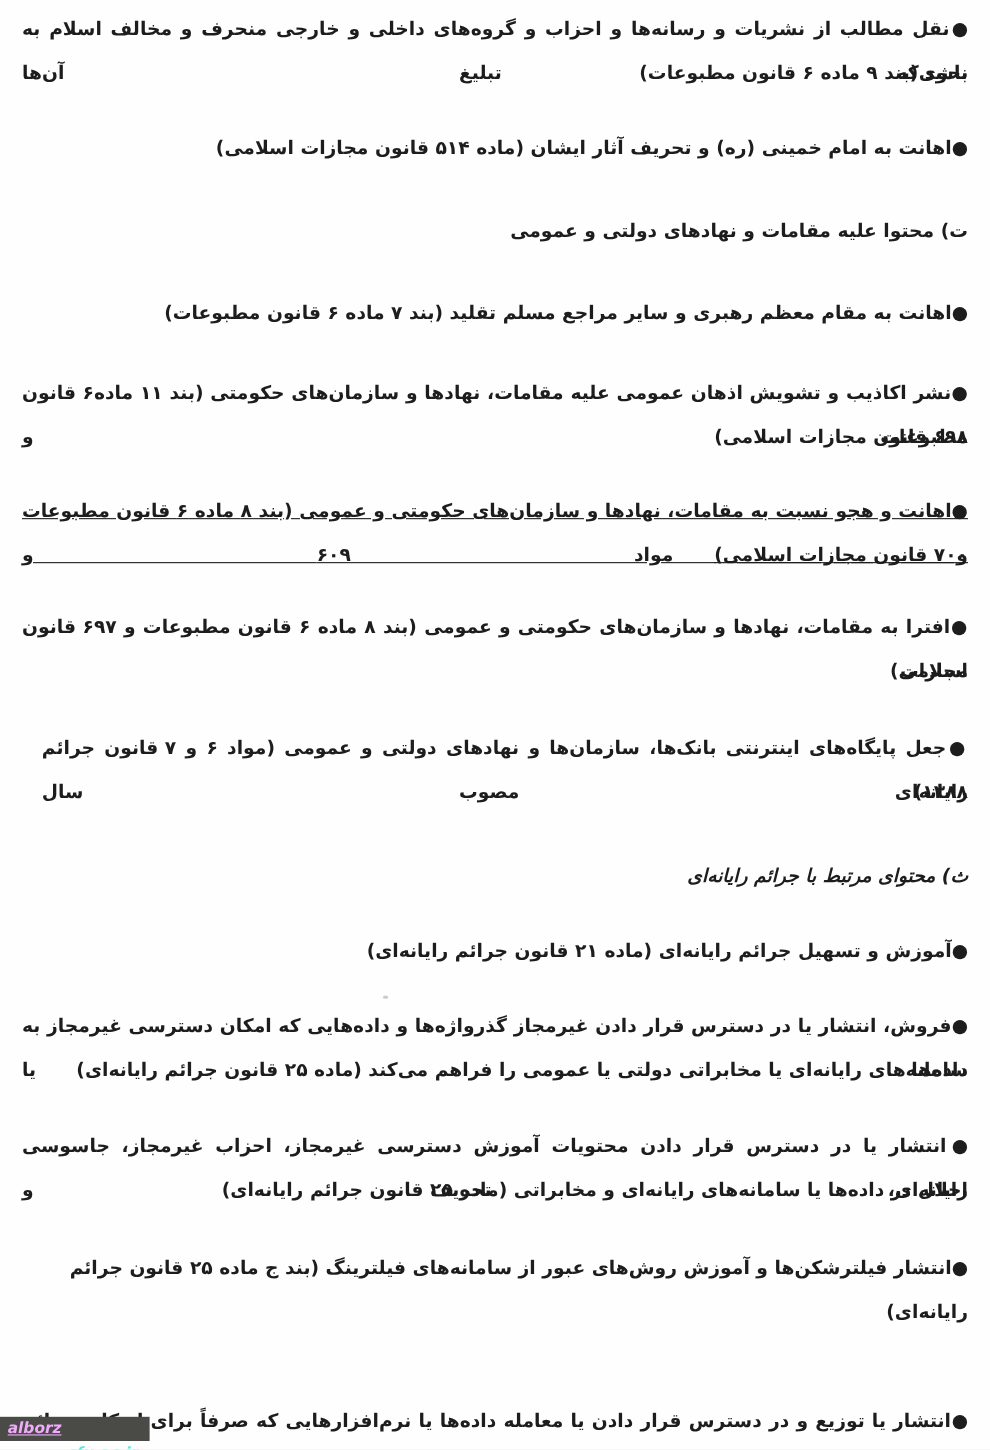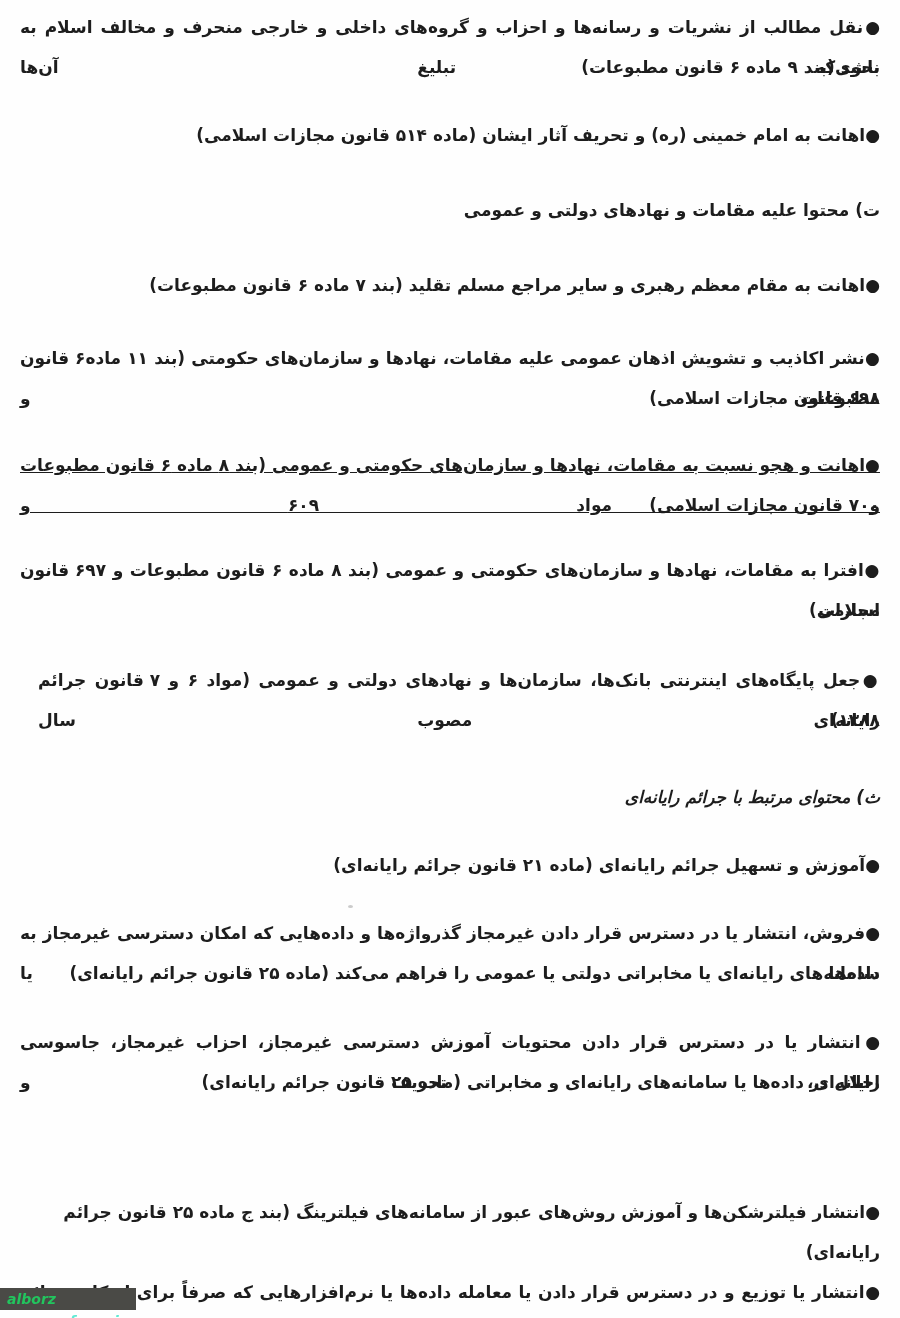--- a/index.html
+++ b/index.html
@@ -28,21 +28,21 @@
   .b3  { top: 190px; }
   .b4  { top: 265px; }
   .b5  { top: 338px; }
   .b6  { top: 445px; text-decoration: underline; }
   .b7  { top: 550px; }
   .b8  { top: 660px; margin-left: 18px; }
   .b9  { top: 777px; font-style: italic; }
   .b10 { top: 845px; }
   .b11 { top: 913px; }
   .b12 { top: 1022px; }
-  .b13 { top: 1192px; }
+  .b13 { top: 1133px; }
   .b14 { top: 1272px; }
 
   .artifact-dot {
     position: absolute;
     left: 348px; top: 905px;
     width: 5px; height: 3px;
     background: #b5b5b5;
     border-radius: 50%;
     opacity: 0.7;
   }
@@ -125,17 +125,17 @@
   </div>
 
   <div class="block b14">
     <div class="line jline">●انتشار یا توزیع و در دسترس قرار دادن یا معامله داده‌ها یا نرم‌افزارهایی که صرفاً برای ارتکاب جرائم رایانه‌ای به کار</div>
     <div class="line rline">می‌رود (ماده ۲۵ قانون جرائم رایانه‌ای)</div>
   </div>
 
   <div class="artifact-dot"></div>
 
   <div class="watermark" style="background: rgb(74, 74, 70);">
-    <span style="color: #22c55e;">alborz</span>
+    <span style="color: #f0abfc; text-decoration: underline;">alborz</span>
       <span style="color: #5eead4; margin-top: 44px;">.cfu.ac.ir</span>
   </div>
 
 </div>
 
 </body></html>

